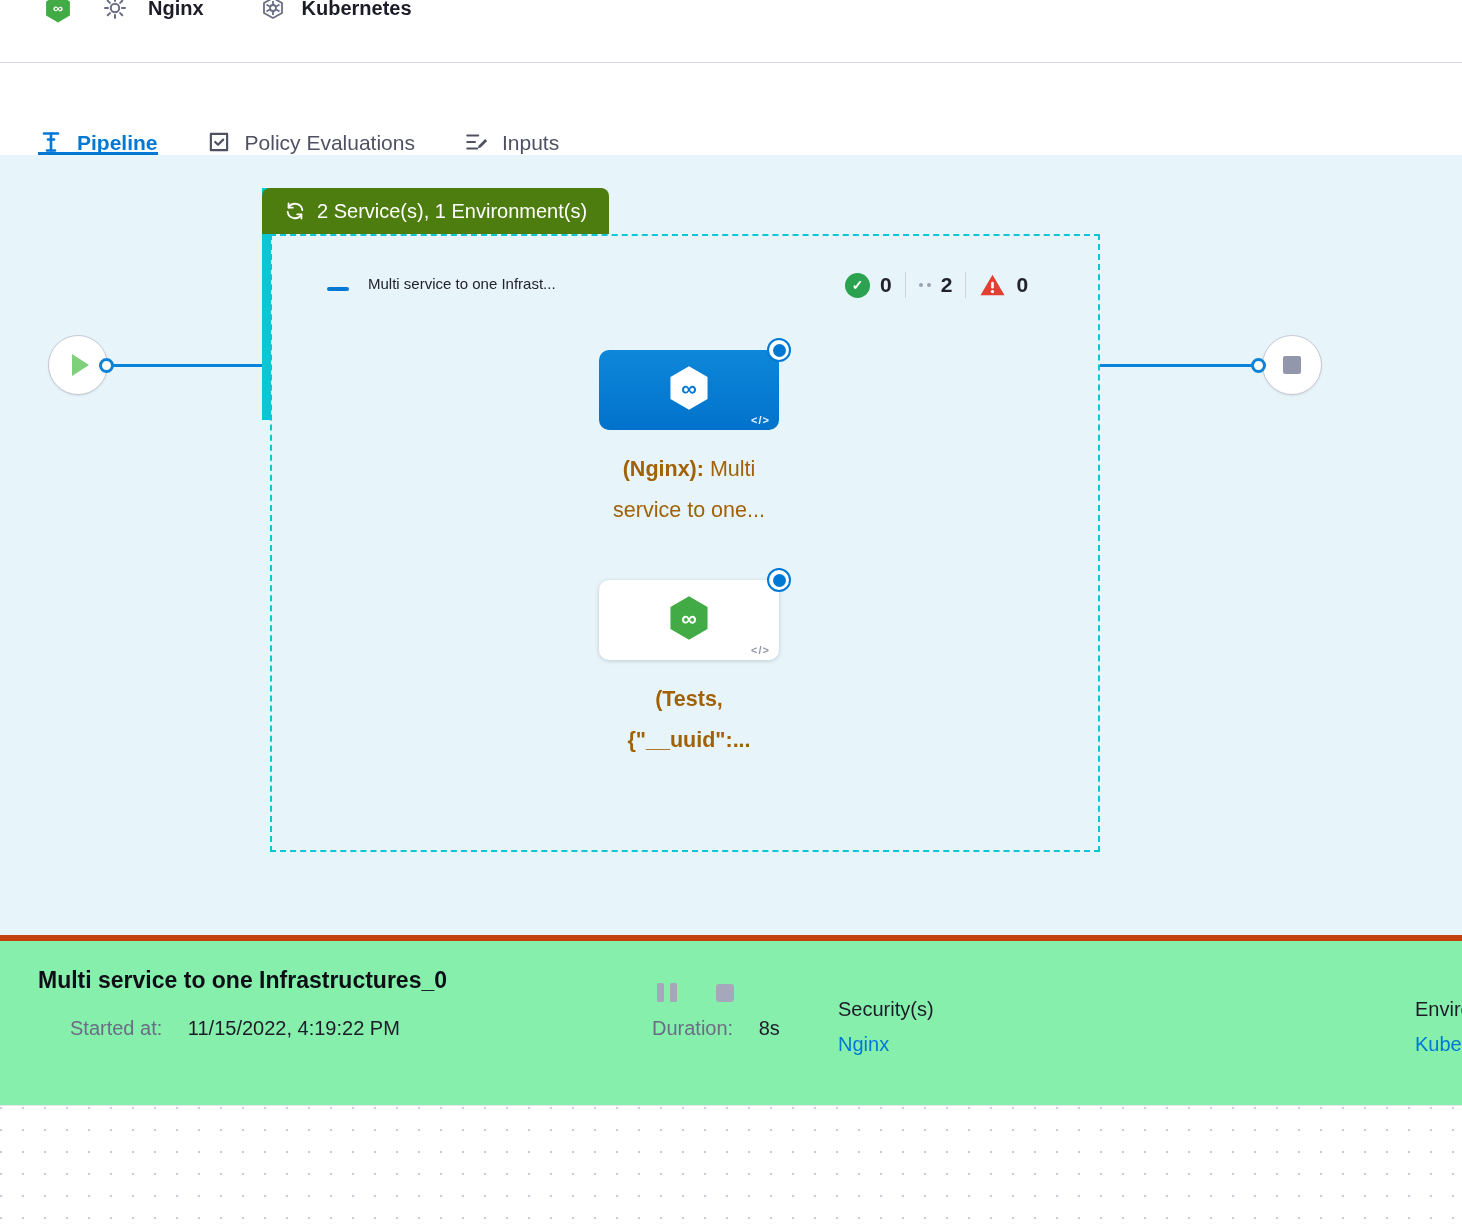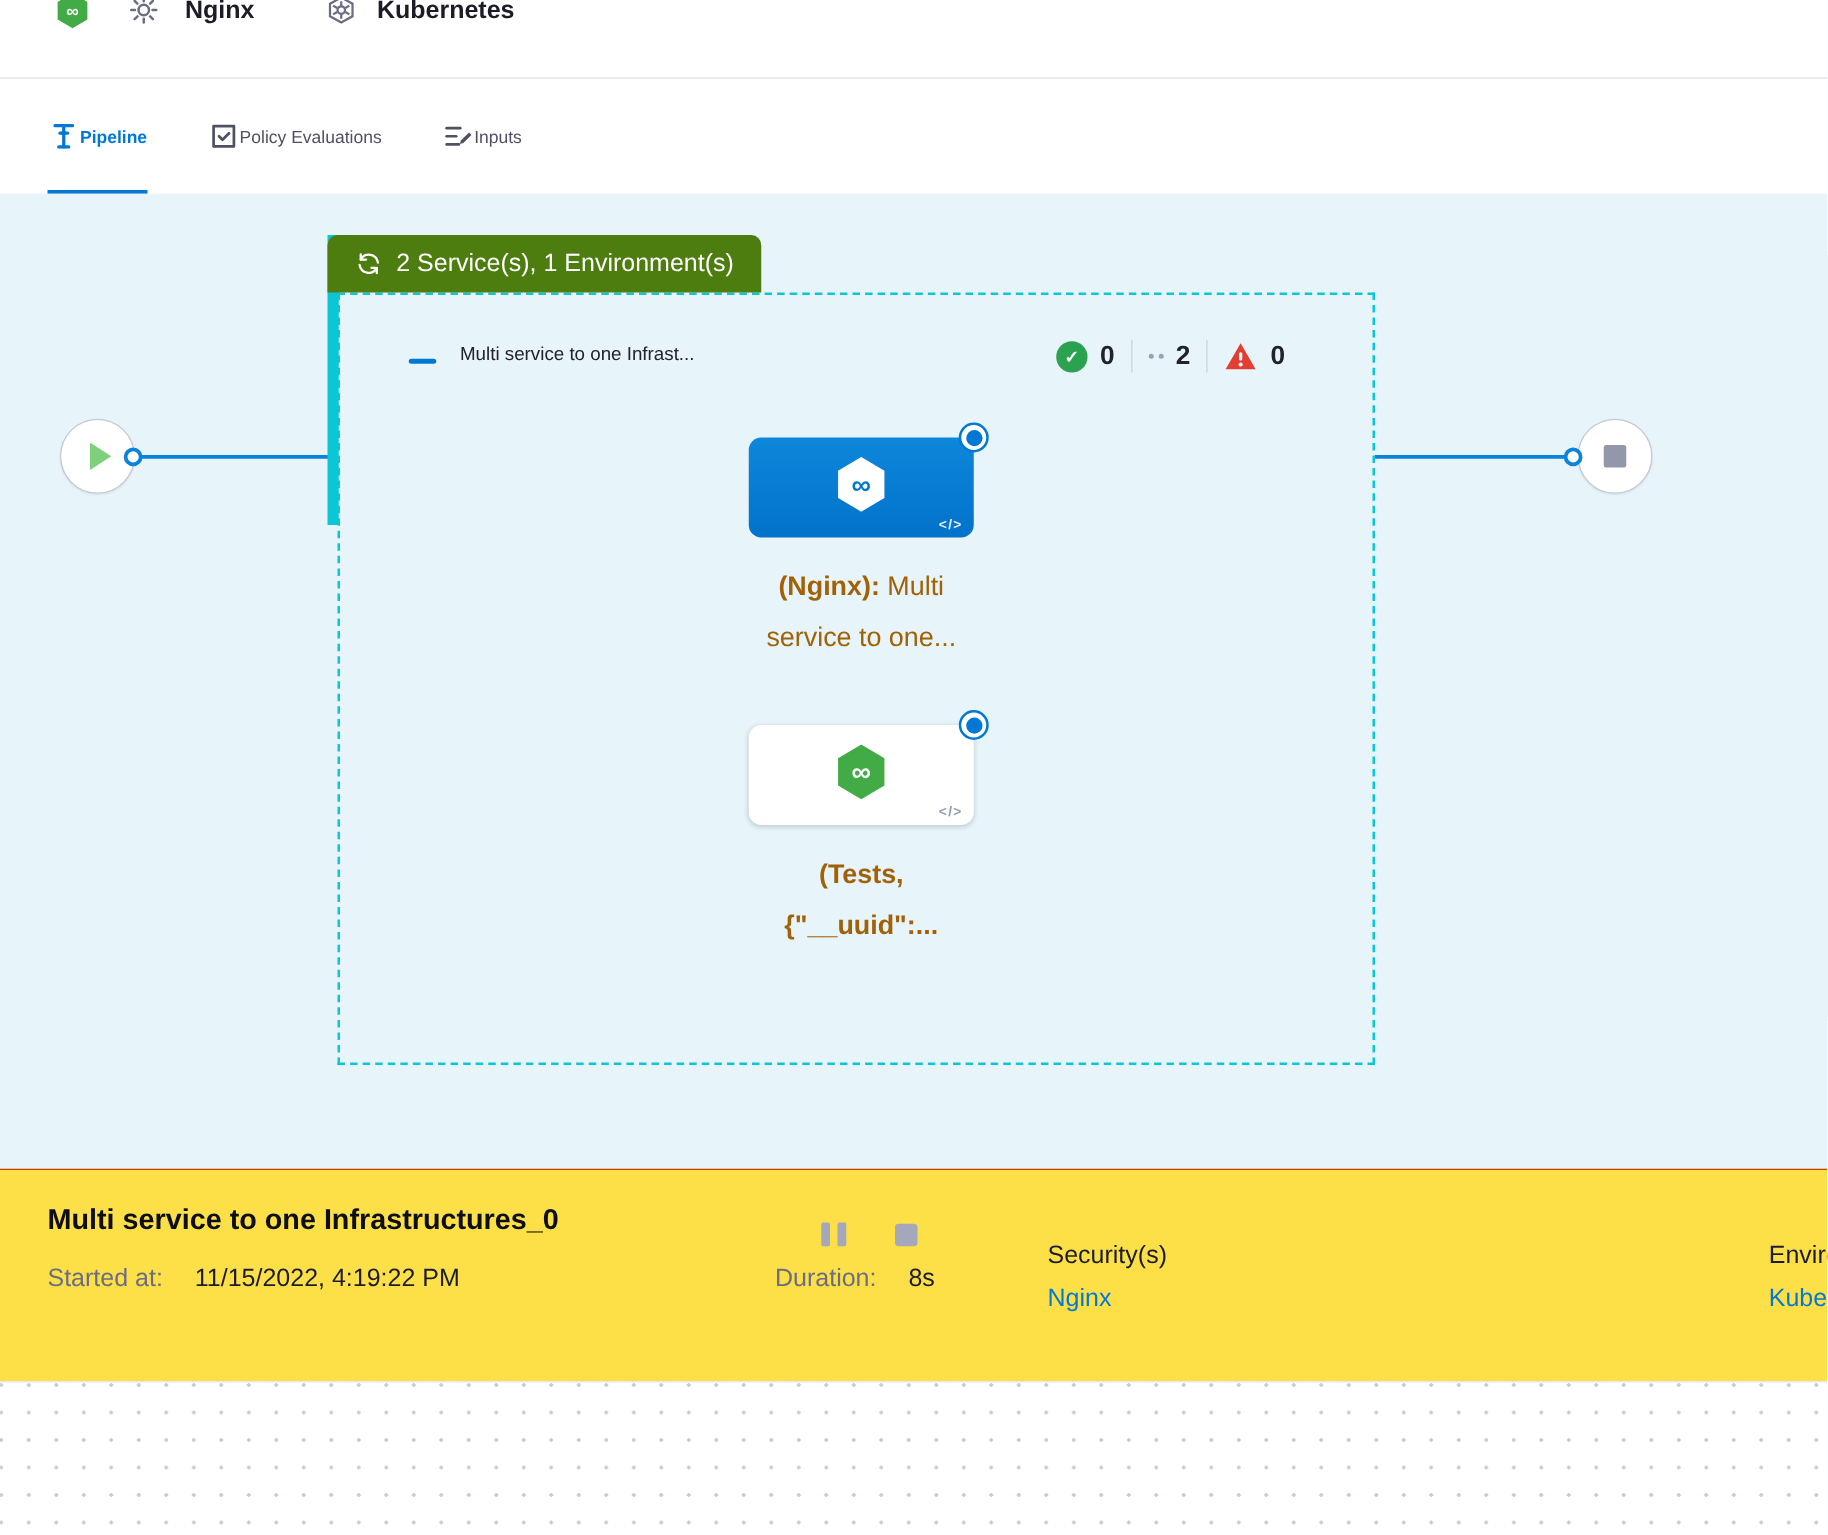--- a/index.html
+++ b/index.html
@@ -10,21 +10,21 @@
   
   .topbar { position:absolute; top:0; left:0; right:0; height:63px; background:#fff;
             border-bottom:1px solid #d8d9e3; overflow:hidden; }
   .topbar-row { position:absolute; top:-16px; left:44px; height:48px; display:flex; align-items:center; }
   .topbar-text { font-size:20px; font-weight:600; color:#1c1c28; cursor:pointer; }
   .icon-box { display:inline-flex; align-items:center; justify-content:center; }
 
   
   .tabbar { position:absolute; top:63px; left:0; right:0; height:92px; background:#fff;
             display:flex; align-items:stretch; padding-left:38px; gap:48px; }
-  .tab { display:flex; align-items:center; gap:0; font-size:14px; color:#4f5162;
+  .tab { display:flex; align-items:flex-end; gap:13px; font-size:21px; color:#4f5162;
          position:relative; cursor:pointer; }
   .tab.active { color:#0278d5; font-weight:700; }
   .tab.active::after { content:""; position:absolute; left:0; right:0; bottom:0; height:3px; background:#0278d5; }
 
   
   .canvas { position:absolute; top:155px; left:0; right:0; height:780px; background:#e7f4f9; }
 
   .badge { position:absolute; left:262px; top:33px; height:46px; background:#4d7c0f; color:#fff;
            display:flex; align-items:center; gap:11px; padding:0 22px; border-radius:8px 8px 0 0;
            font-size:20px; font-weight:500; z-index:3; cursor:pointer; white-space:nowrap; }
@@ -73,28 +73,28 @@
 
   .edge { position:absolute; height:3px; background:#0b83d9; top:209px; }
   .edge-left  { left:112px; width:158px; }
   .edge-right { left:1100px; width:155px; }
   .port { position:absolute; width:15px; height:15px; border-radius:50%; background:#fff;
           border:3px solid #0b83d9; top:203px; z-index:2; }
   .port-left { left:99px; }
   .port-right { left:1251px; }
 
   
-  .footer { position:absolute; top:935px; left:0; right:0; height:170px; background:#fde047;
-            border-top:1px solid #c2410c; }
+  .footer { position:absolute; top:935px; left:0; right:0; height:170px; background:#86efac;
+            border-top:6px solid #c2410c; }
   .footer-title { position:absolute; left:38px; top:26px; font-size:23px; font-weight:700; color:#0e0e16;
                   white-space:nowrap; }
   .footer-line { font-size:20px; white-space:nowrap; }
   .footer-started { position:absolute; left:38px; top:76px; }
   .footer-duration { position:absolute; left:620px; top:76px; }
-  .lbl-grey { color:#6b6d85; }
+  .lbl-grey { color:#6b6d85;margin-left:32px; }
   .val-dark { color:#1c1c28;margin-left:20px; }
   .btn-pause { position:absolute; left:657px; top:42px; display:flex; gap:6px; cursor:pointer; }
   .btn-pause i { width:7px; height:19px; background:#a5a7ba; border-radius:1.5px; display:block; }
   .btn-stop { position:absolute; left:716px; top:43px; width:18px; height:18px; background:#a5a7ba;
               border-radius:3px; cursor:pointer; }
   .footer-sec-label { position:absolute; font-size:20px; color:#1c1c28; white-space:nowrap; }
   .footer-sec-link  { position:absolute; font-size:20px; color:#0278d5; white-space:nowrap; cursor:pointer; }
   .svc-label { left:838px; top:57px; }
   .svc-link  { left:838px; top:92px; }
   .env-label { left:1415px; top:57px; }

